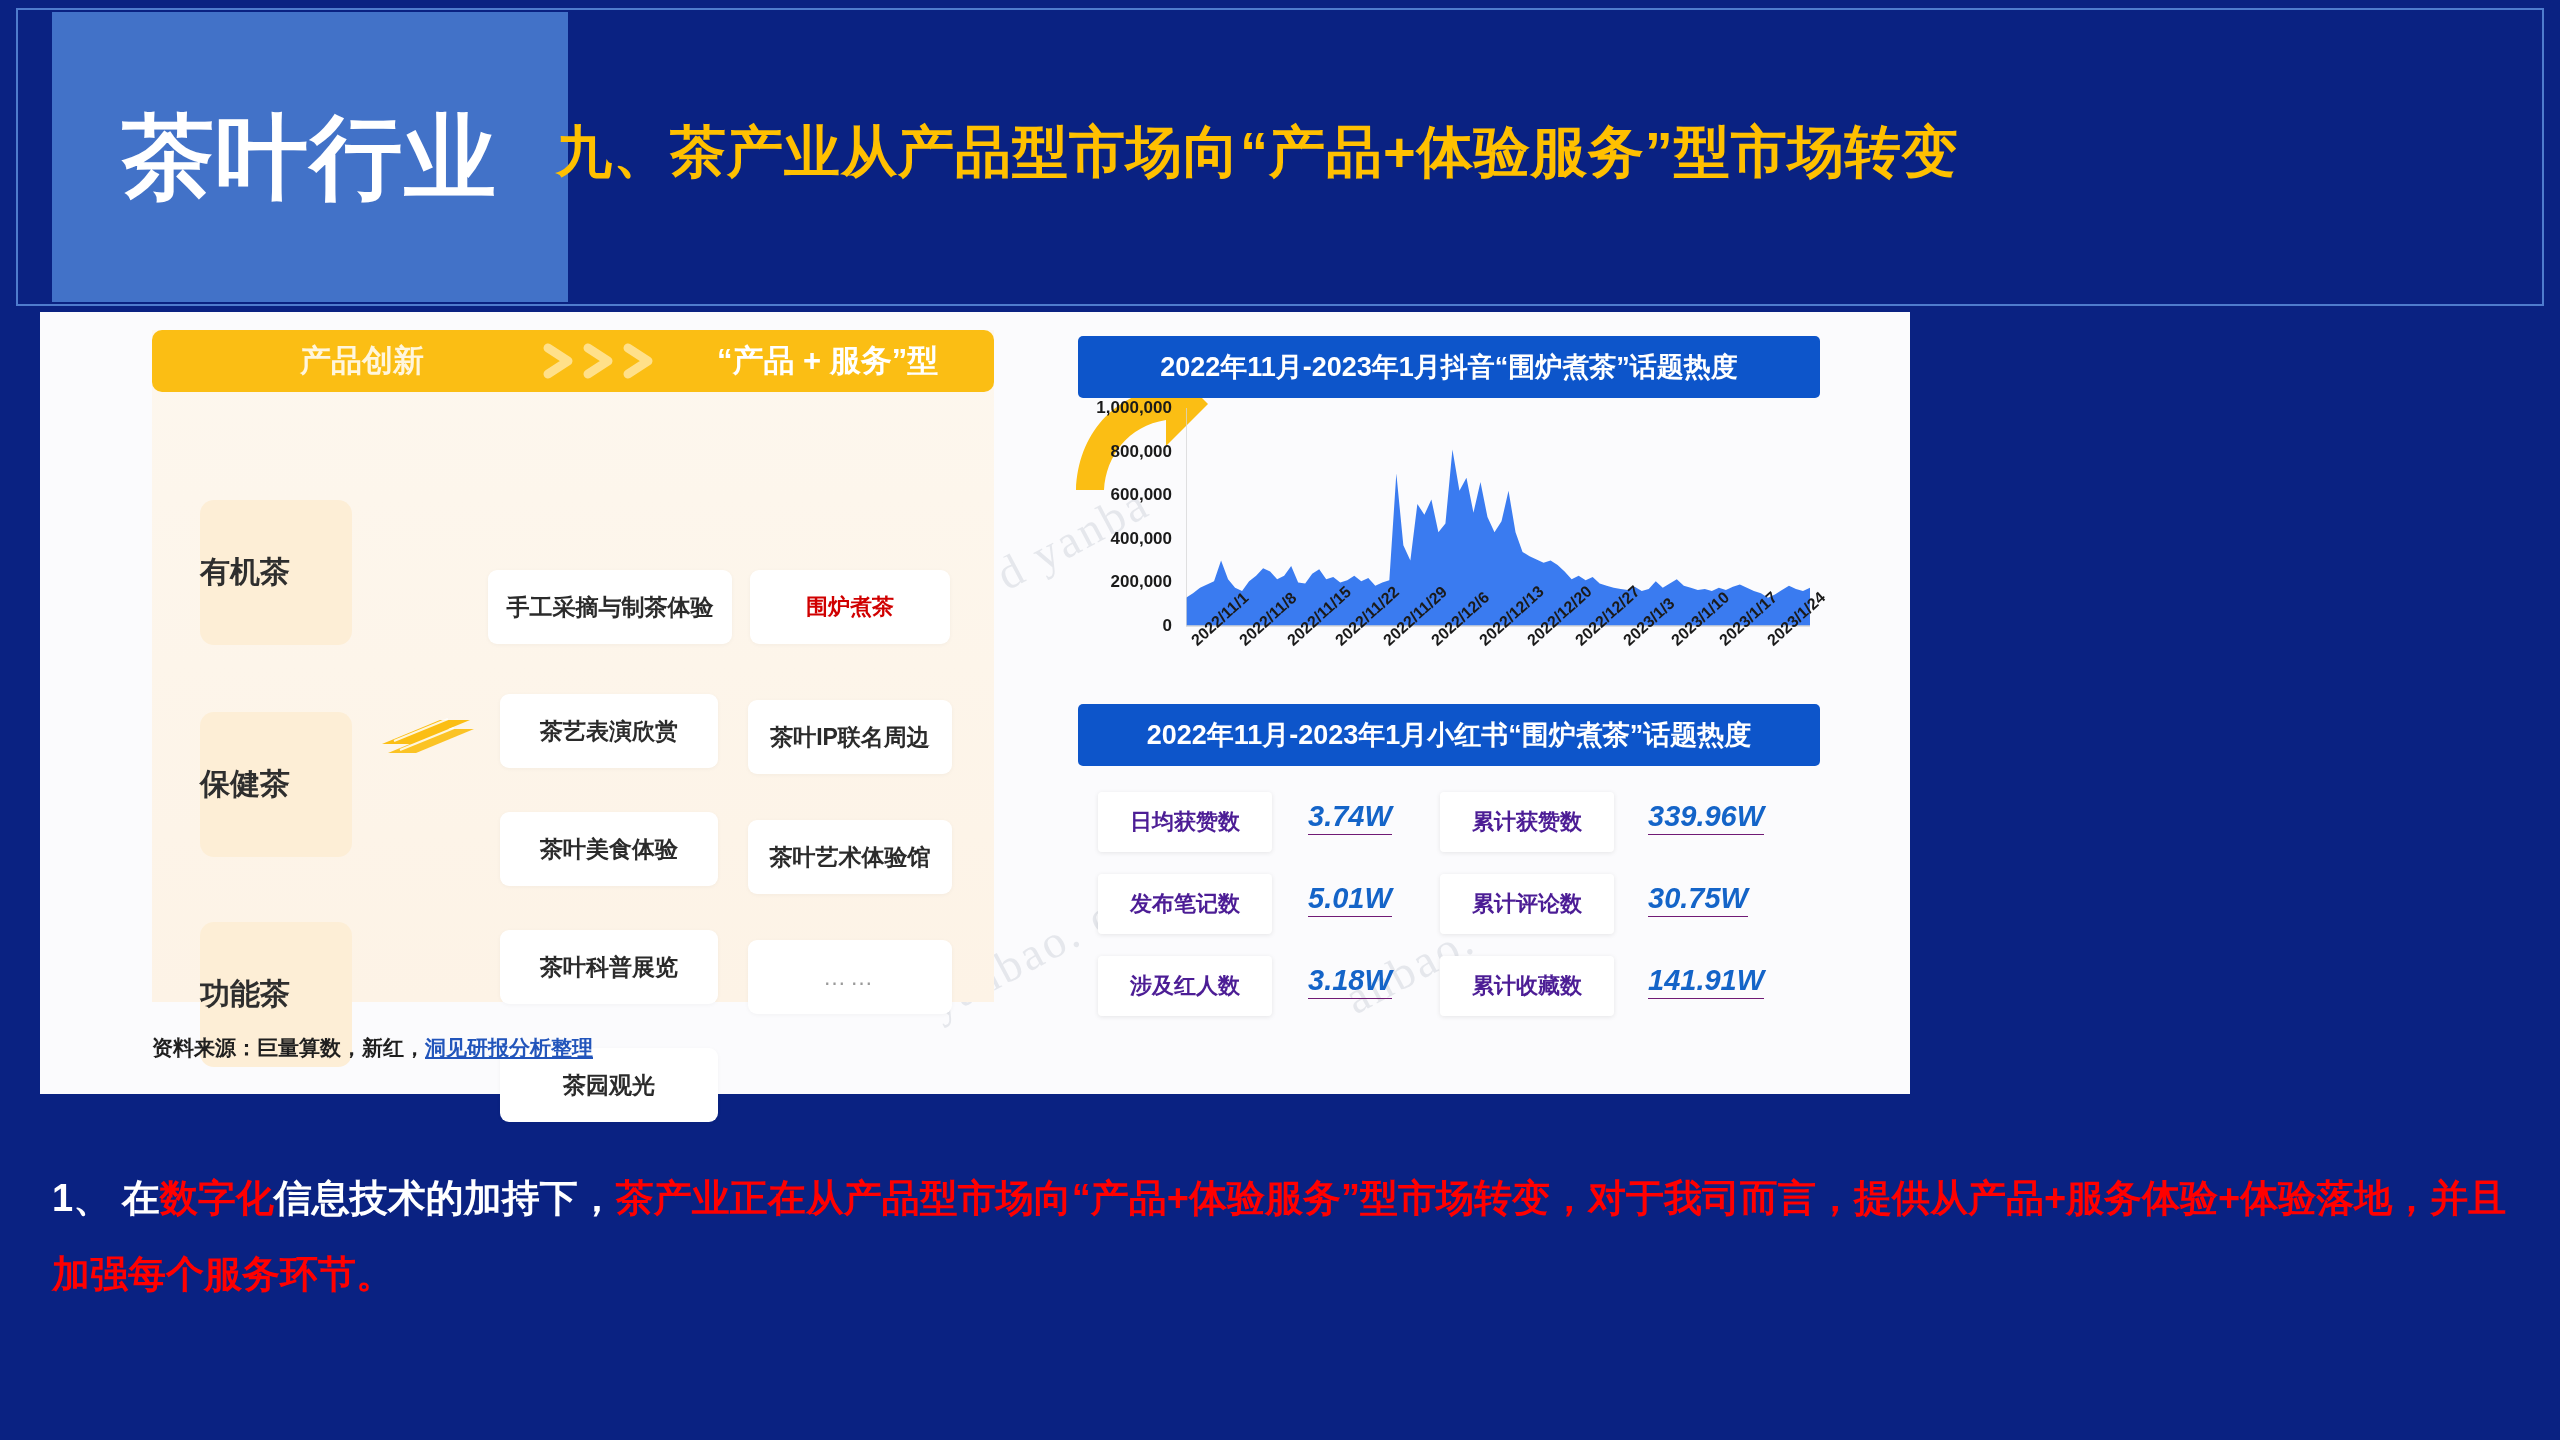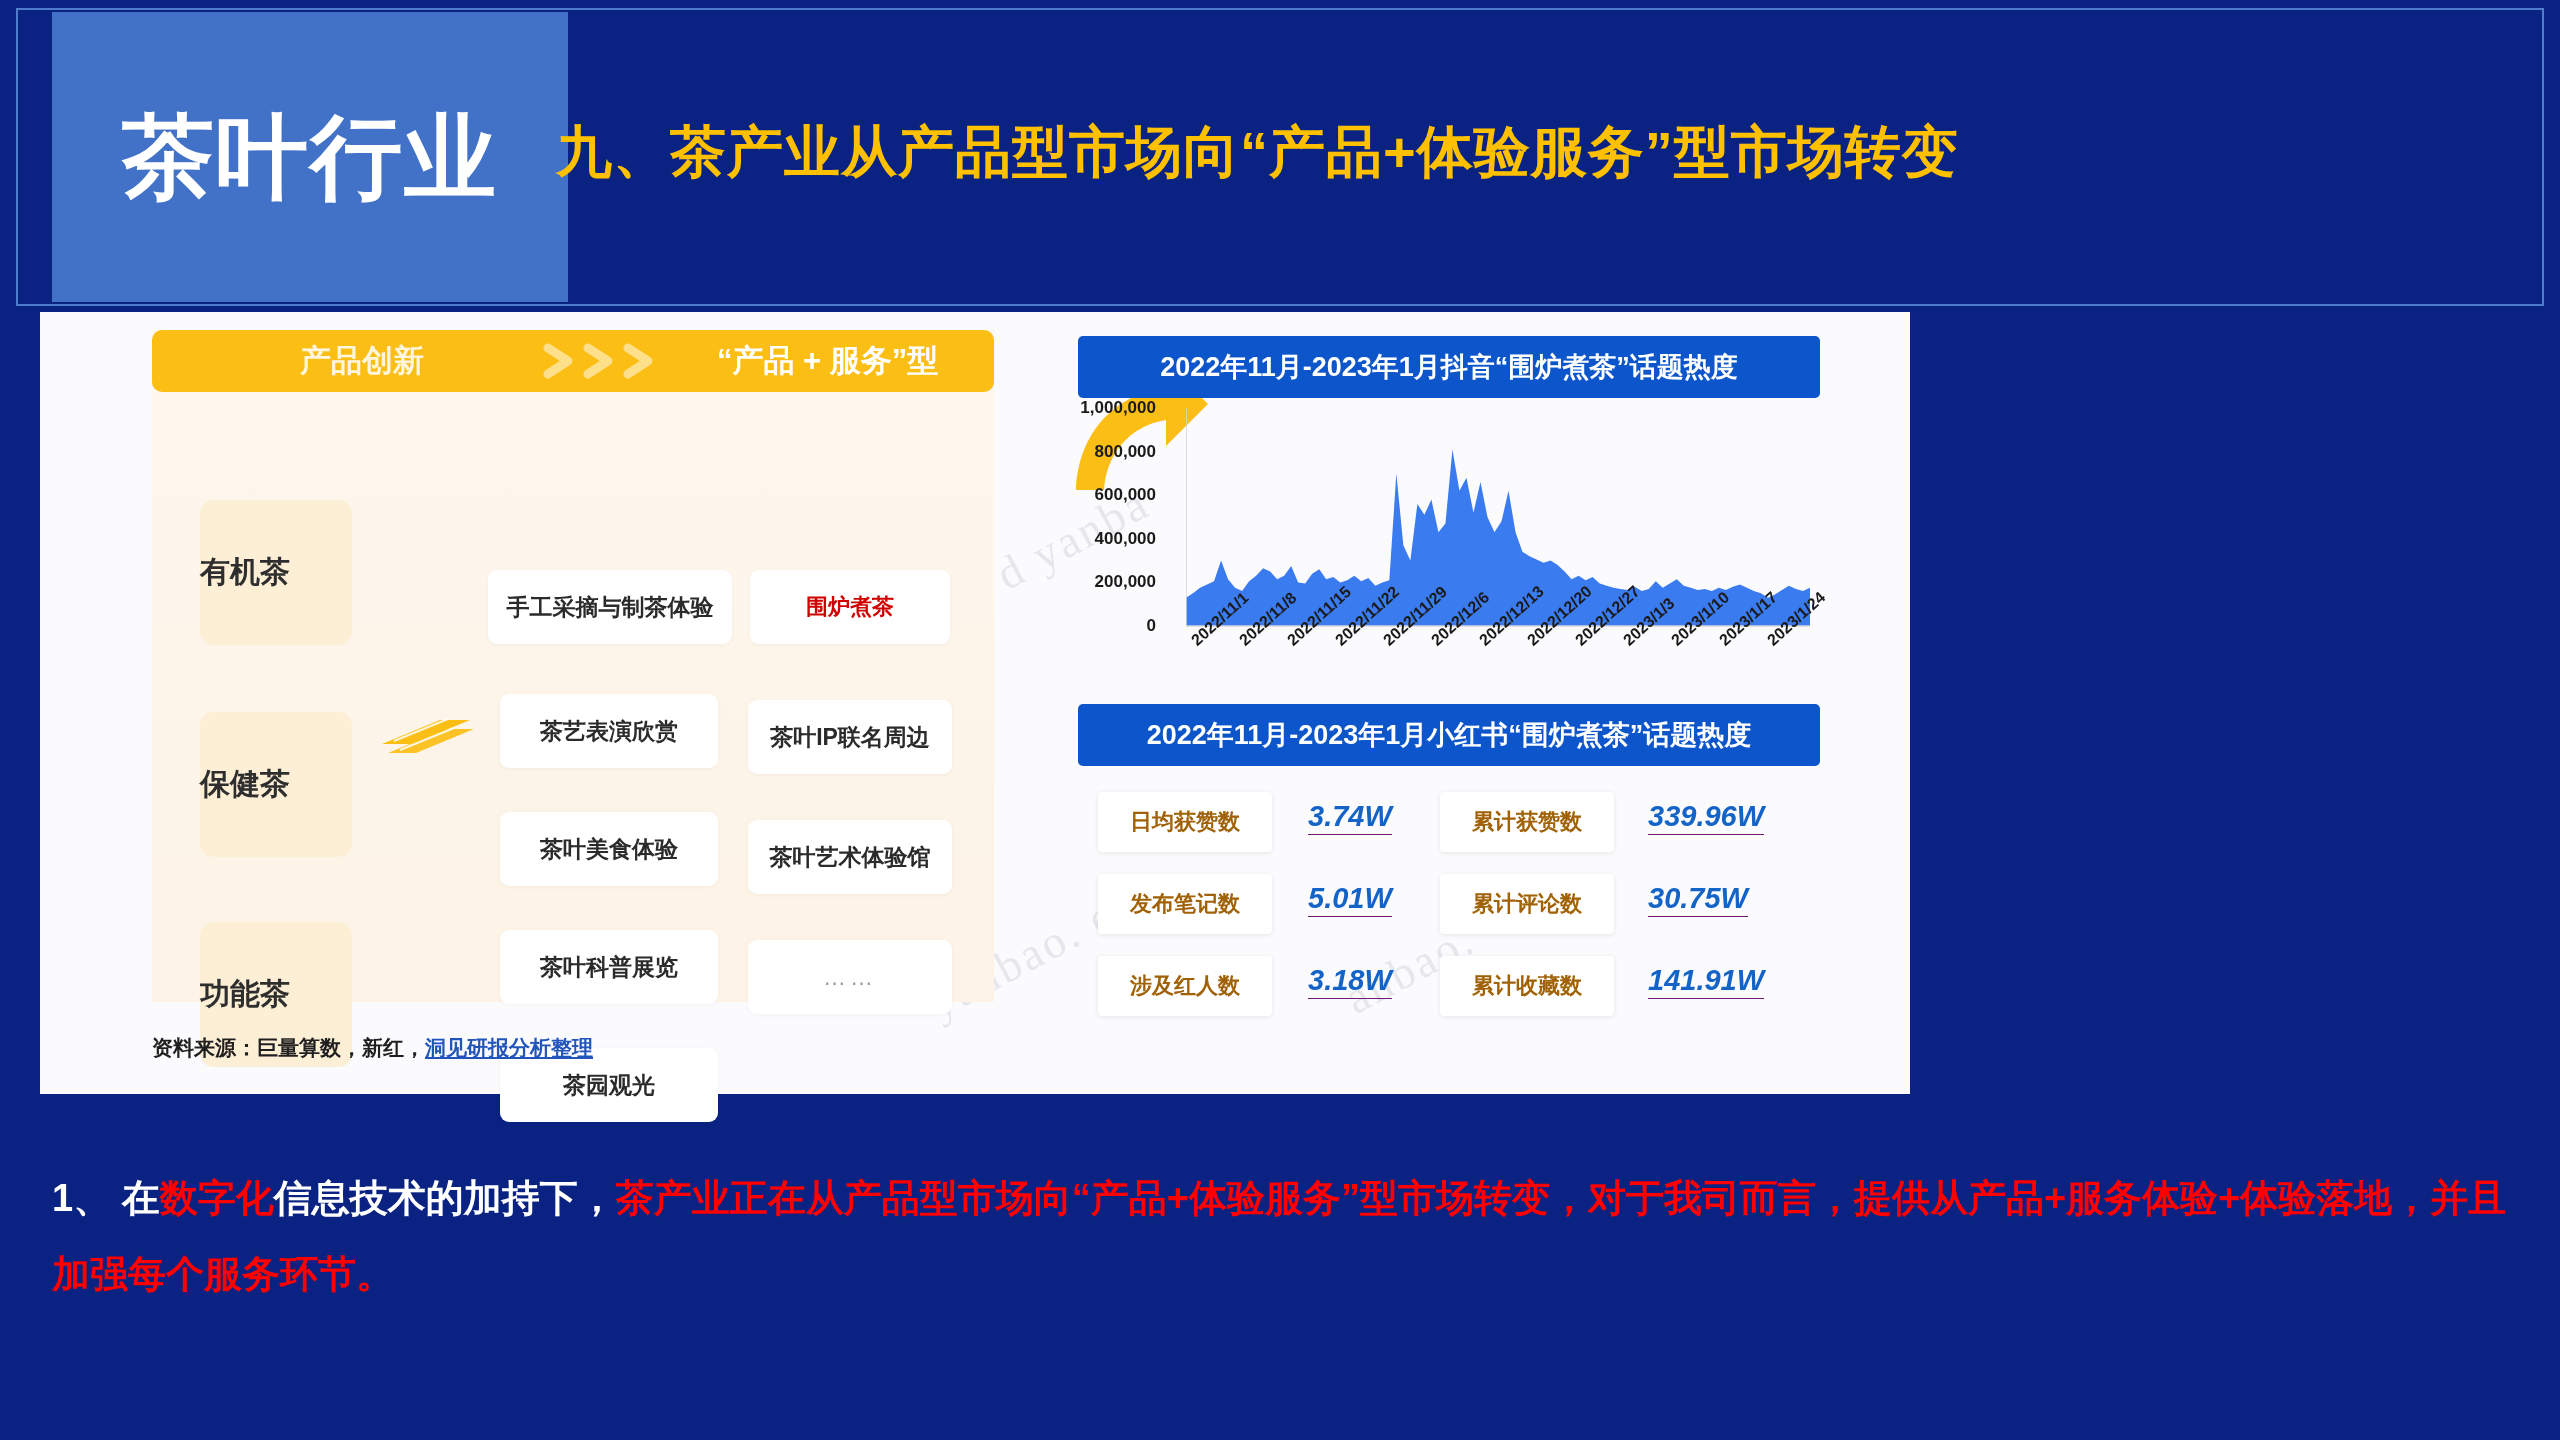--- a/index.html
+++ b/index.html
@@ -121,37 +121,37 @@
     border-radius: 5px;
     display: flex; align-items: center; justify-content: center;
     color: #ffffff; font-size: 27px; font-weight: 700;
     white-space: nowrap;
   }
   #rp-title-1 { left: 1038px; top: 24px; width: 742px; height: 62px; }
   #rp-title-2 { left: 1038px; top: 392px; width: 742px; height: 62px; }
 
   .chart-wrap { position: absolute; left: 1038px; top: 96px; width: 742px; height: 290px; }
   .ylab {
-    position: absolute; right: 100%; margin-right: 24px;
+    position: absolute; right: 100%; margin-right: 8px;
     transform: translateY(-50%);
     font-size: 17px; color: #1a1a1a; white-space: nowrap;
     font-weight: 600;
   }
   .xlab {
     position: absolute; top: 0; left: 0;
     transform-origin: left top; transform: rotate(-42deg);
     font-size: 16px; color: #1a1a1a; white-space: nowrap;
     font-weight: 600;
   }
 
   .stat-card {
     position: absolute; background: #ffffff;
     border-radius: 4px;
     display: flex; align-items: center; justify-content: center;
-    color: #a16207; font-size: 22px; font-weight: 600;
+    color: #4c1d95; font-size: 22px; font-weight: 600;
     box-shadow: 0 1px 5px rgba(0,0,0,0.09);
     white-space: nowrap;
   }
   .stat-val {
     position: absolute;
     color: #1464c8; font-size: 29px; font-weight: 700;
     font-style: italic;
     border-bottom: 1px solid #701a75;
     padding-bottom: 1px;
     white-space: nowrap;

